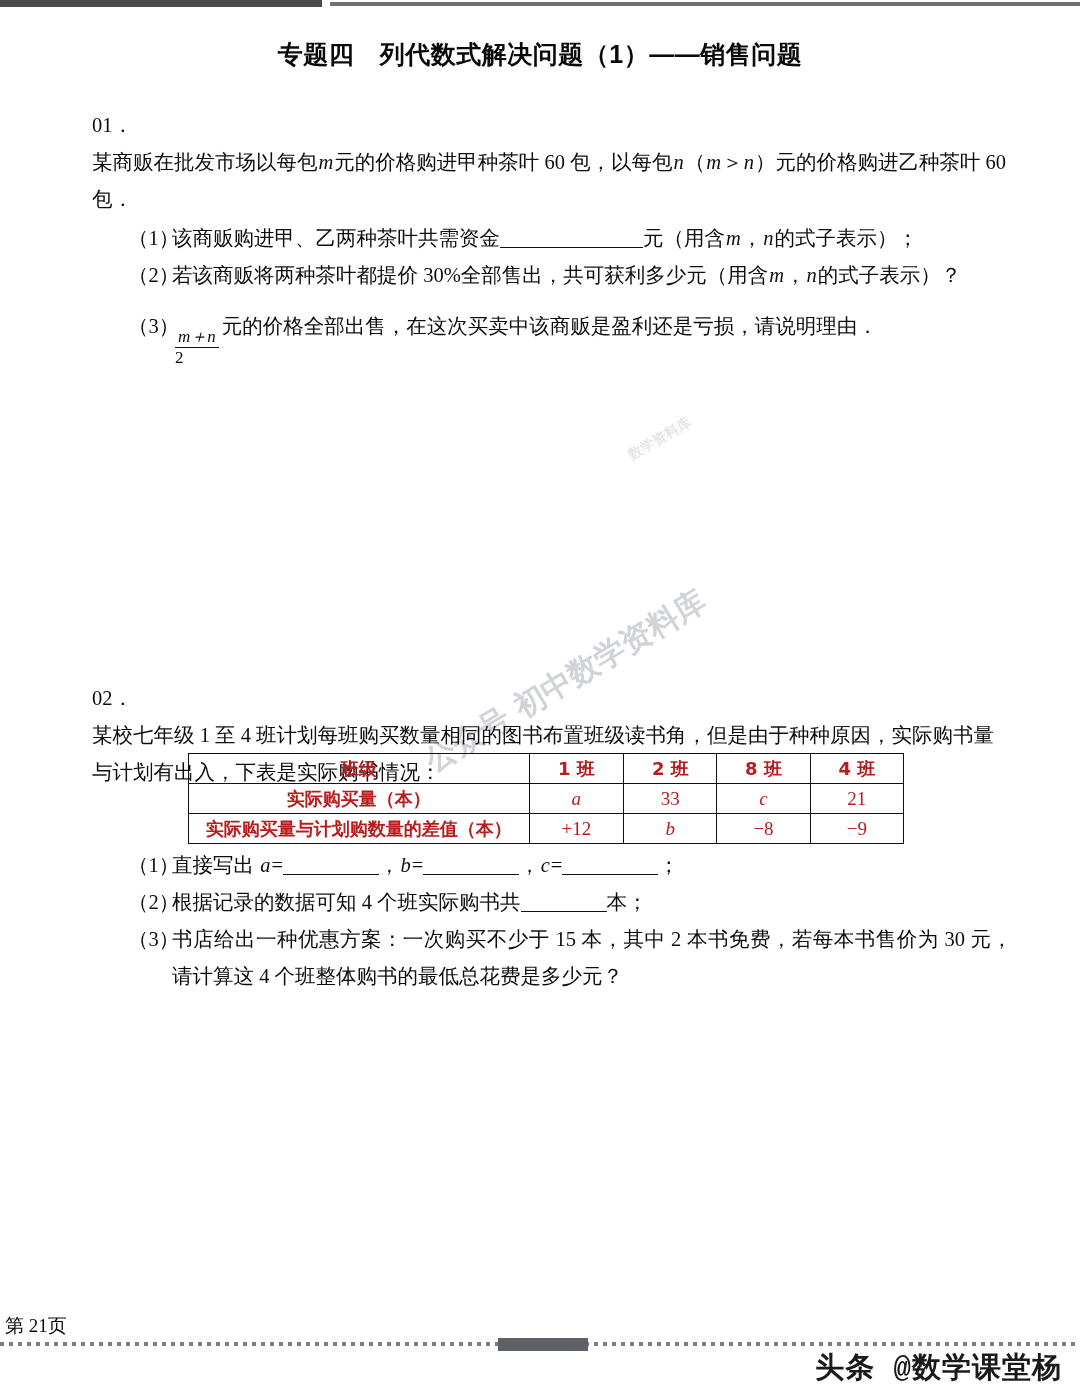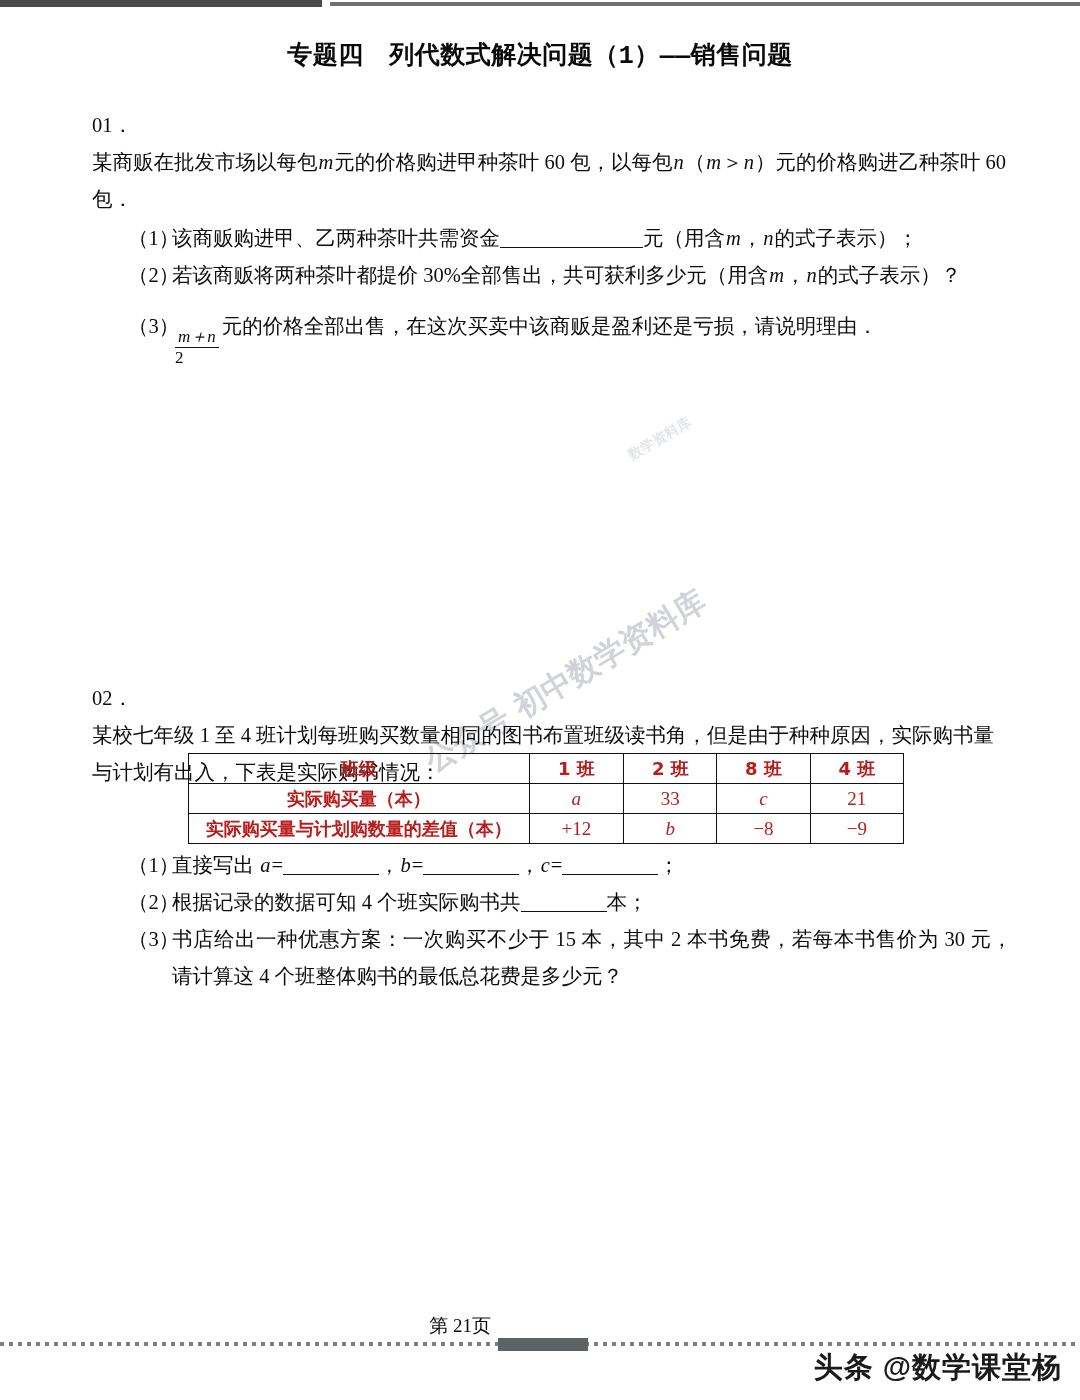--- a/index.html
+++ b/index.html
@@ -53,21 +53,21 @@
     height: 1400px;
   }
 
   
   #doc-title {
     position: absolute;
     top: 38px;
     left: 0;
     width: 1080px;
     text-align: center;
-    font-family: Liberation Mono, monospace;
+    font-family: Liberation Sans, sans-serif;
     font-weight: bold;
     font-size: 25px;
     letter-spacing: 0.5px;
     color: #0a0a0a;
   }
 
   
   .problem {
     position: absolute;
     left: 92px;
@@ -208,23 +208,23 @@
   #footer {
     position: absolute;
     left: 0;
     top: 1313px;
     width: 1080px;
     height: 50px;
   }
   #page-label {
     position: absolute;
     top: 0;
-    left: 12px;
+    left: 5px;
     width: 896px;
-    text-align: center;
+    text-align: left;
     font-size: 19px;
     font-family: "Liberation Serif", serif;
     color: #0a0a0a;
   }
   #footer-rule {
     position: absolute;
     top: 29px;
     left: 0;
     width: 1080px;
     height: 4px;
@@ -241,21 +241,21 @@
     width: 90px;
     height: 13px;
     background: #5e6166;
   }
 
   
   #source-wm {
     position: absolute;
     right: 18px;
     top: 1348px;
-    font-family: Liberation Sans, sans-serif;
+    font-family: Liberation Mono, monospace;
     font-weight: bold;
     font-size: 29px;
     color: #1a1a1a;
     letter-spacing: 1px;
     white-space: nowrap;
   }
 </style>
 </head>
 <body>
 

